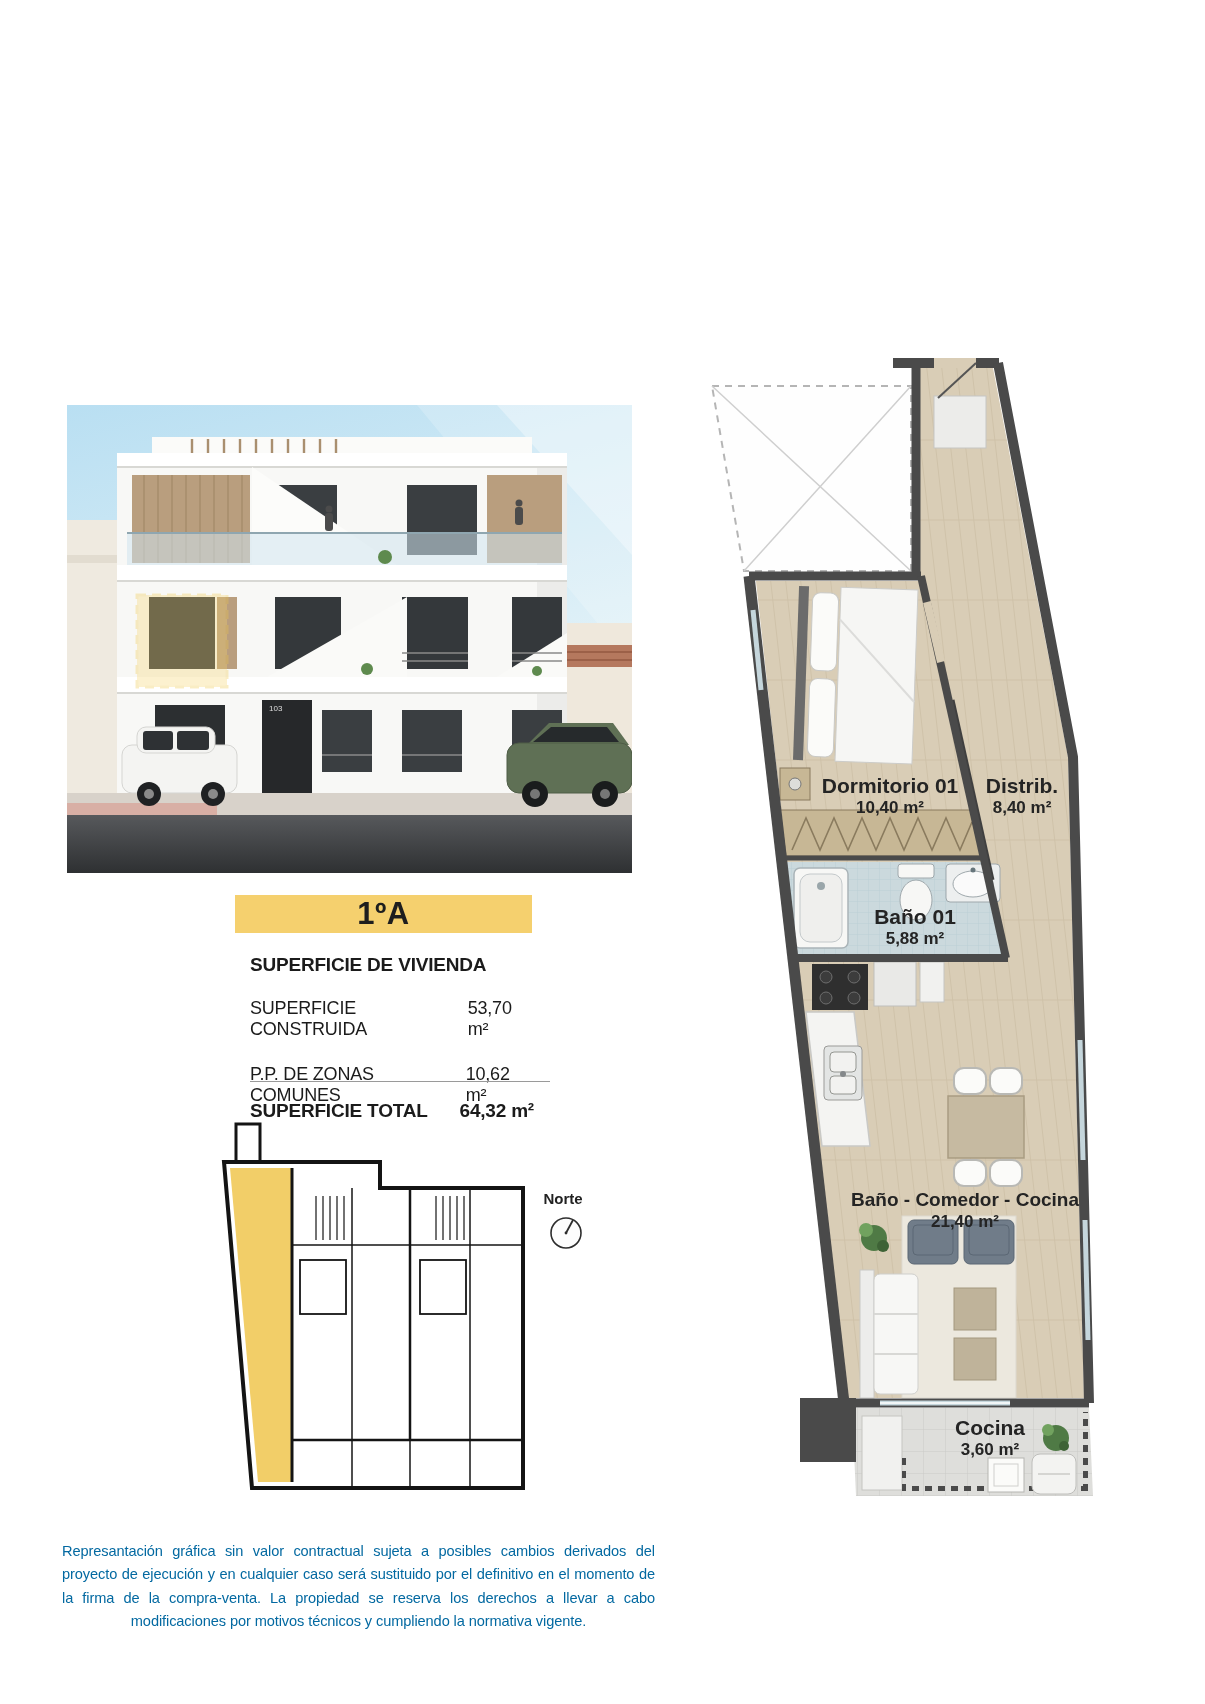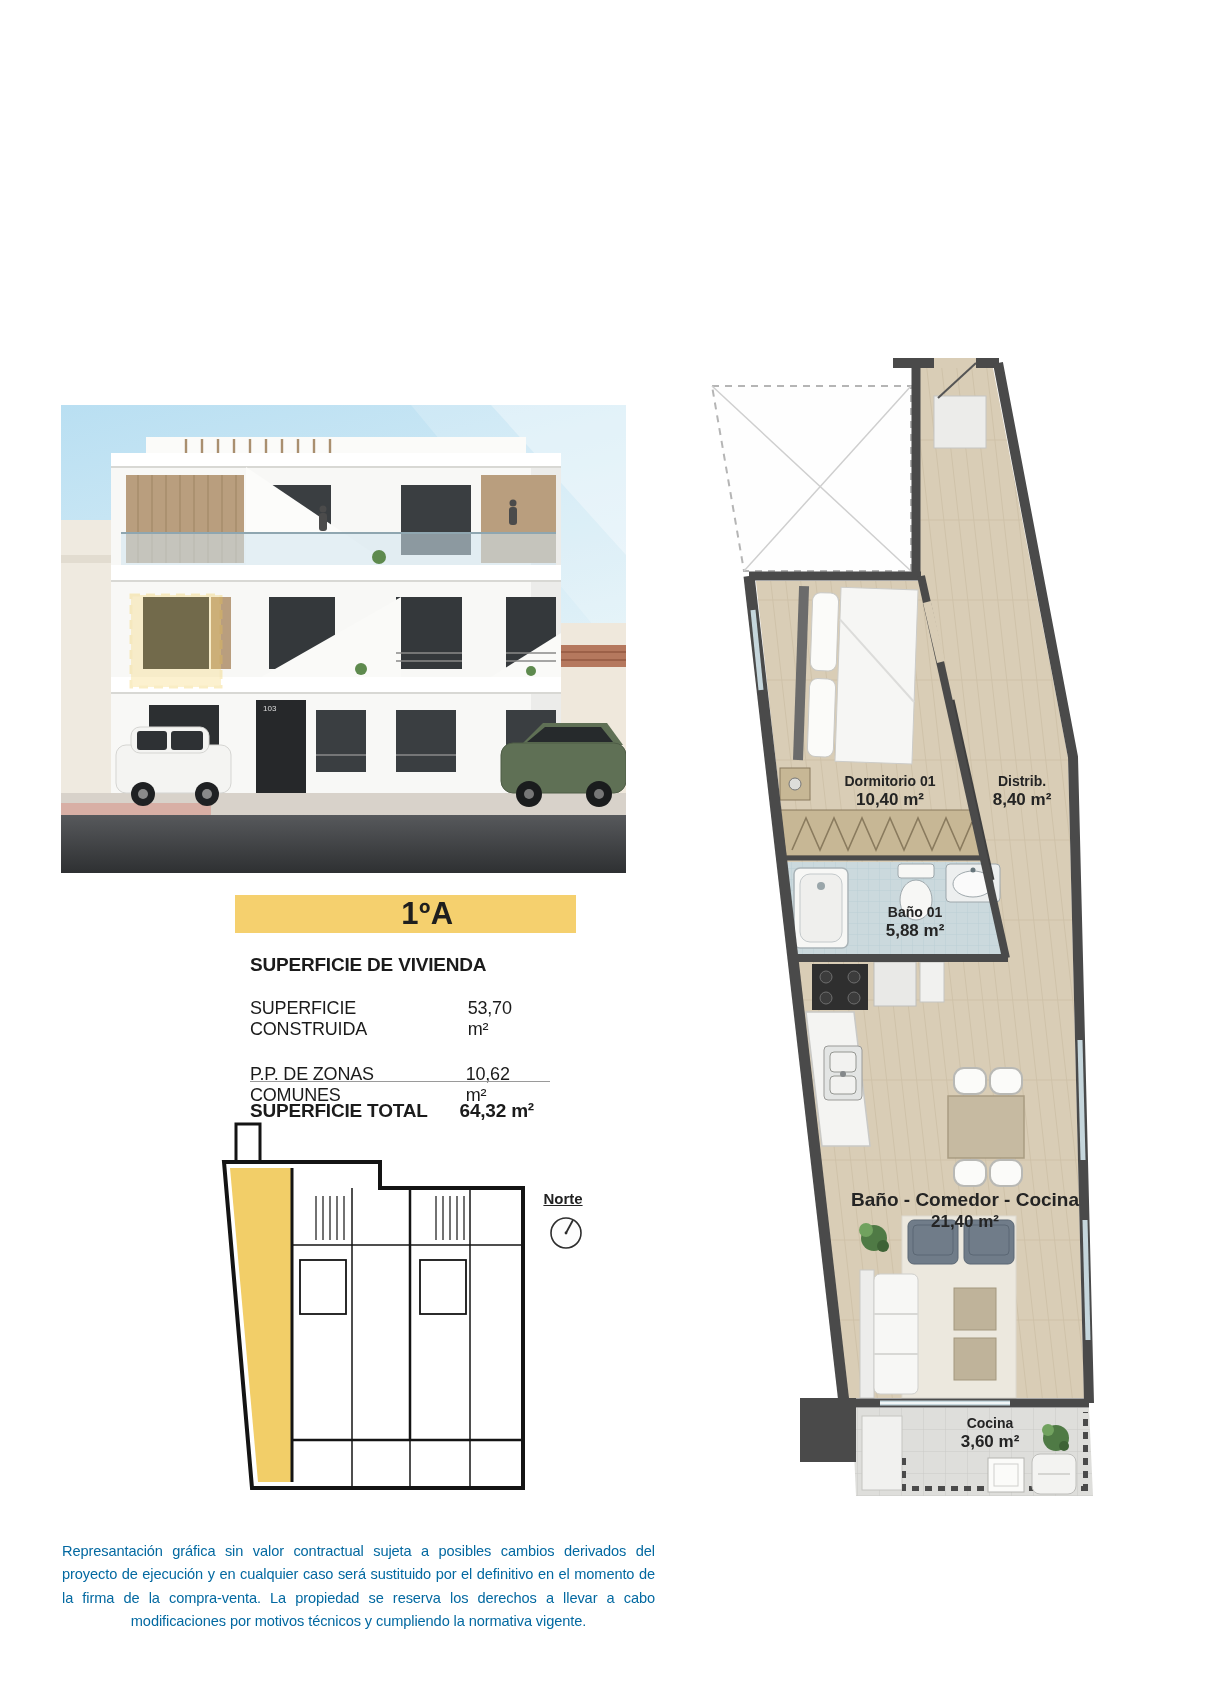--- a/index.html
+++ b/index.html
@@ -2,42 +2,42 @@
 <html><head>
 <meta charset="utf-8">
 <style>
   html,body{margin:0;padding:0;background:#ffffff;}
   .page{
     position:relative;width:1205px;height:1704px;background:#ffffff;overflow:hidden;
     font-family:"Liberation Sans",sans-serif;color:#1b1b1b;
   }
   .abs{position:absolute;}
   
-  .render{left:61px;top:405px;width:565px;height:468px;}
+  .render{left:67px;top:405px;width:565px;height:468px;}
   
   .banner{
     left:235px;top:895px;width:297px;height:38px;background:#F5D06E;
     display:flex;align-items:center;justify-content:center;
-    font-size:31px;font-weight:700;letter-spacing:.5px;color:#1e1e1e;padding-left:44px;
+    font-size:31px;font-weight:700;letter-spacing:.5px;color:#1e1e1e;
   }
   
   .surface{left:250px;top:954px;width:284px;}
   .surface .title{font-size:19px;font-weight:700;letter-spacing:-.2px;margin-bottom:22px;}
   .surface .row{display:flex;justify-content:space-between;font-size:18px;margin-bottom:24px;letter-spacing:-.2px;}
   .divider{left:250px;top:1081px;width:300px;height:0;border-top:1.5px solid #9a9a9a;}
   .totalrow{left:250px;top:1100px;width:284px;display:flex;justify-content:space-between;
     font-size:19px;font-weight:700;letter-spacing:-.2px;text-align:center;}
   
   .siteplan{left:205px;top:1110px;width:340px;height:390px;}
-  .norte{left:563px;top:1190px;transform:translateX(-50%);font-size:15px;font-weight:600;color:#222;text-decoration:underline;}
+  .norte{left:563px;top:1190px;transform:translateX(-50%);font-size:15px;font-weight:600;color:#222;}
   .compass{left:548px;top:1214px;width:36px;height:36px;}
   
   .floorplan{left:700px;top:350px;width:400px;height:1160px;}
   .plan-label{position:absolute;transform:translateX(-50%);text-align:center;color:#242424;line-height:1.1;white-space:nowrap;}
-  .plan-label .nm{font-weight:700;font-size:14px;}
+  .plan-label .nm{font-weight:700;font-size:21px;}
   .plan-label .nm.big{font-size:19px;}
   .plan-label .ar{font-size:17px;font-weight:600;margin-top:2px;}
   
   .disclaimer{
     left:62px;top:1540px;width:593px;font-size:14.6px;line-height:1.6;color:#0369a1;
     text-align:justify;text-align-last:center;letter-spacing:-.1px;
   }
 </style>
 </head>
 <body>

